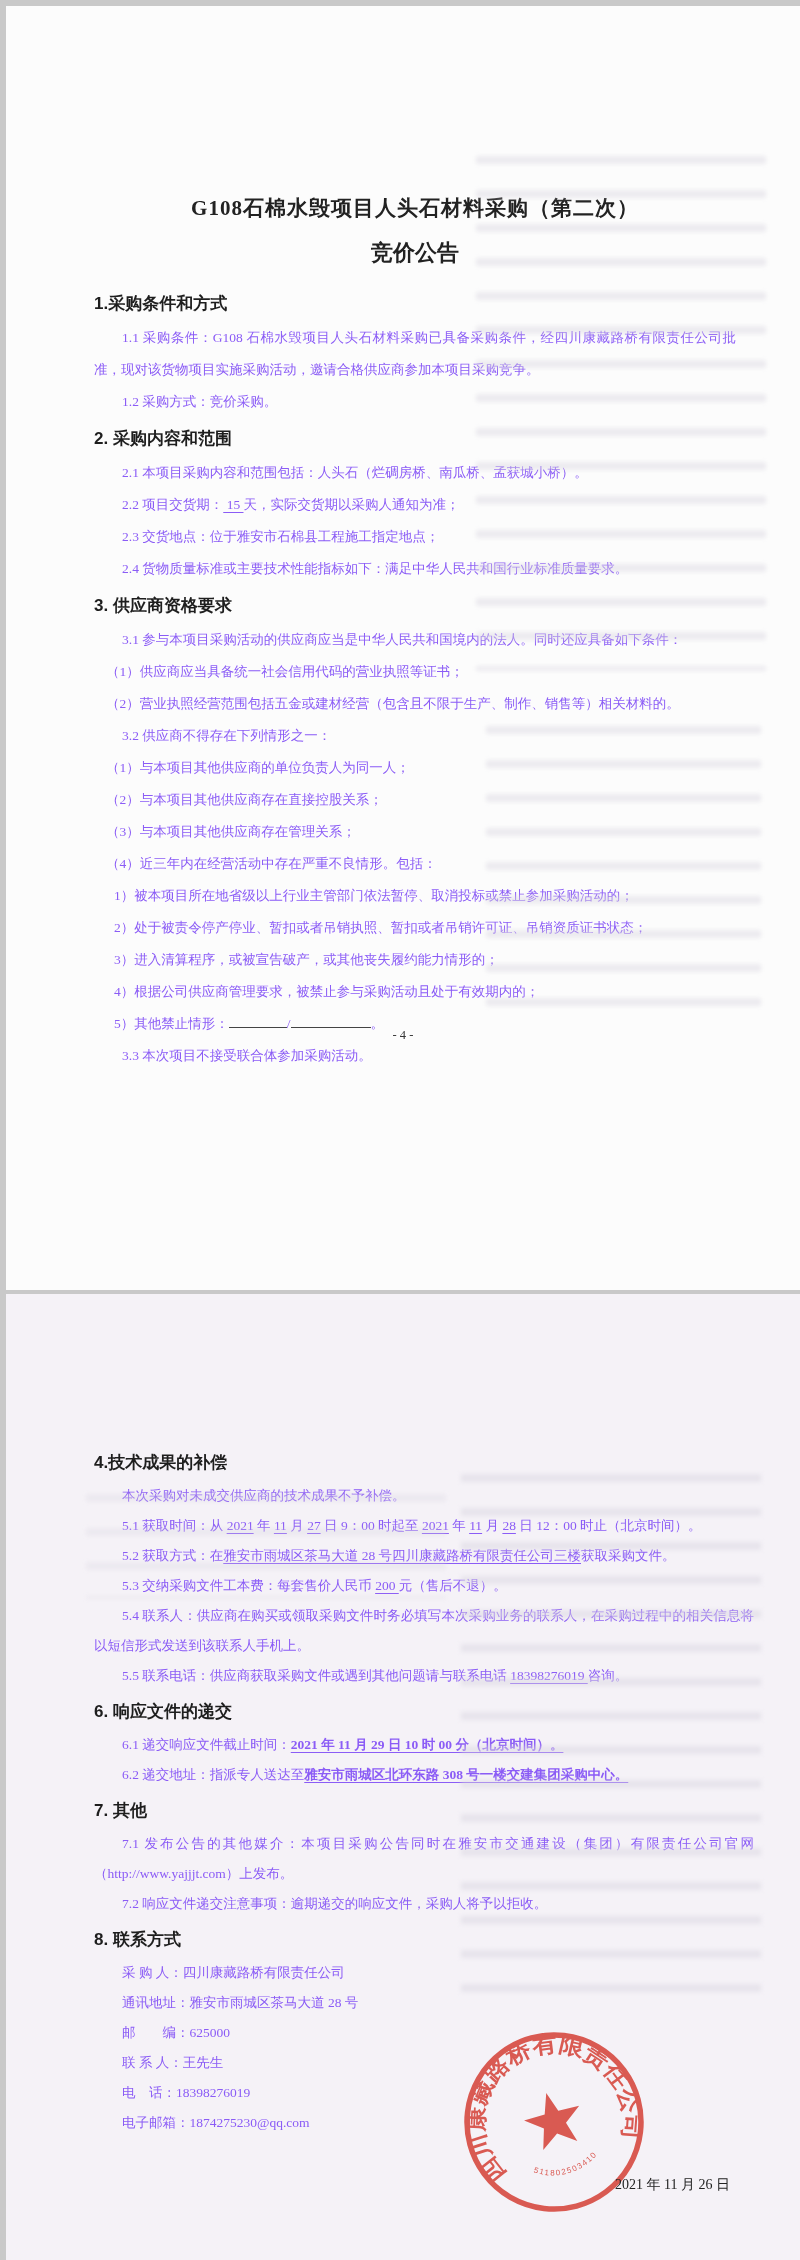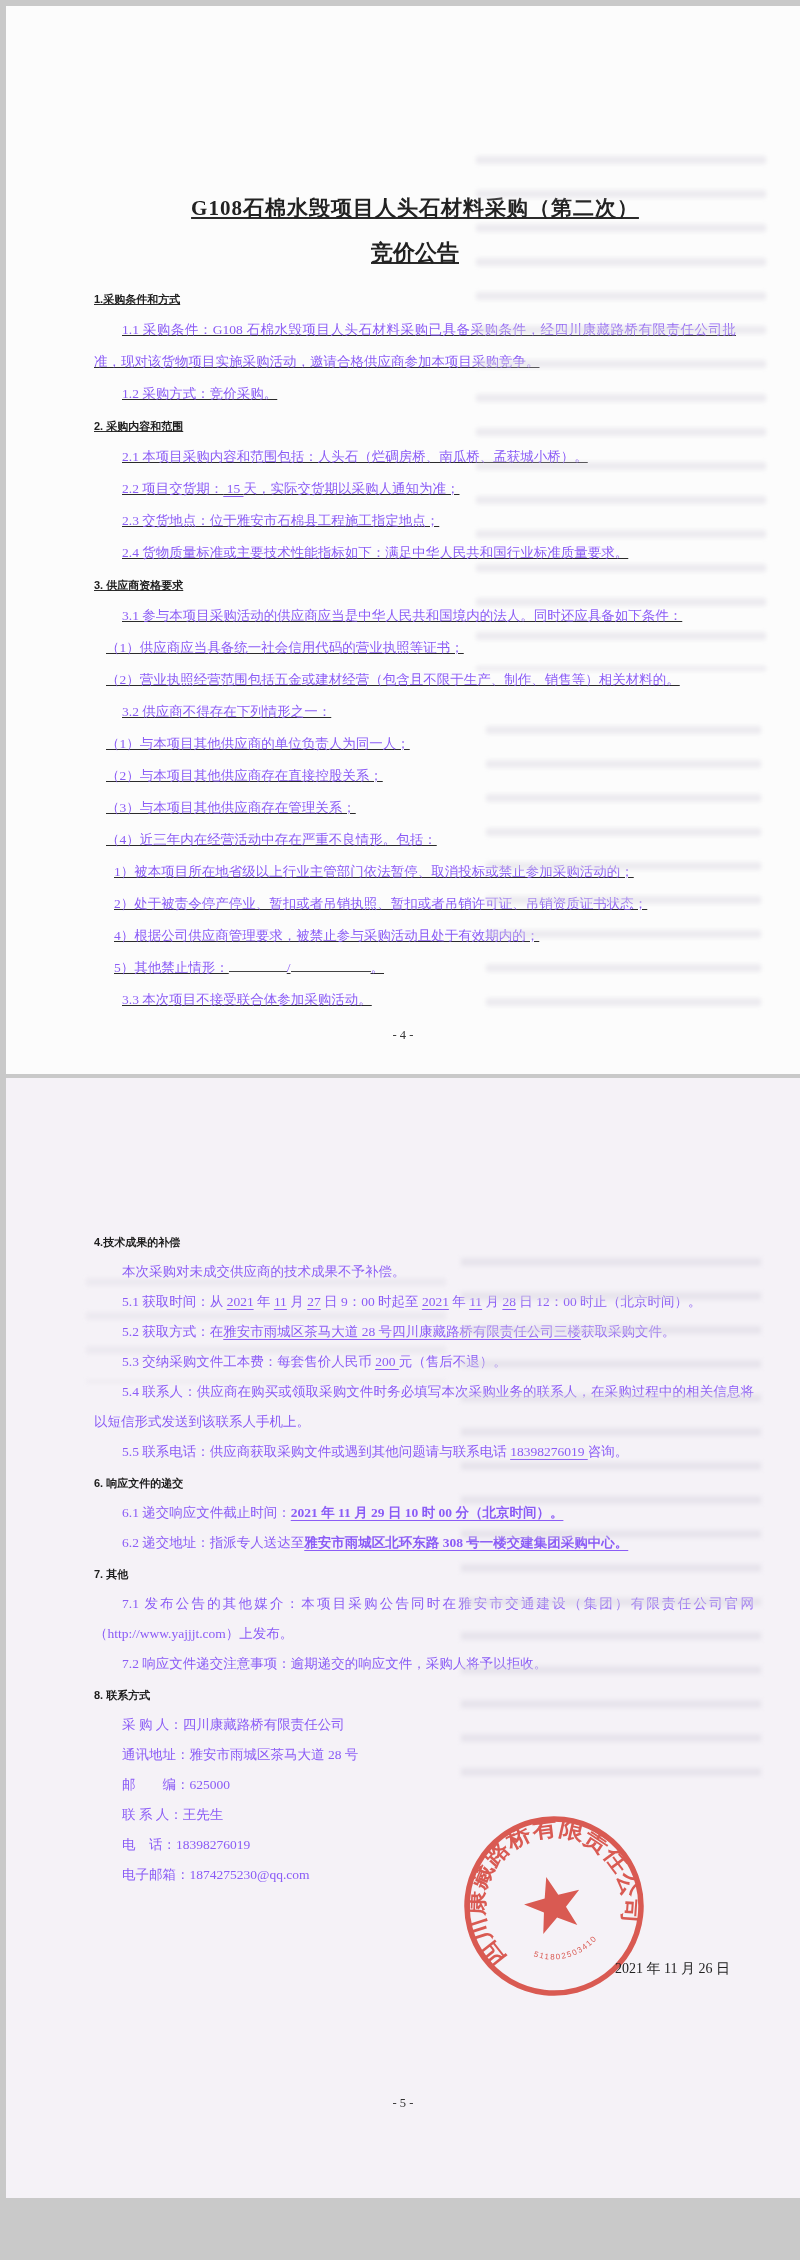--- a/index.html
+++ b/index.html
@@ -1,27 +1,27 @@
 <!DOCTYPE html>
 <html><head>
 <meta charset="utf-8">
 <style>
   html,body { margin:0; padding:0; }
   body {
     width:800px; height:2260px; background:#c9c9c9; overflow:hidden;
     font-family:"Liberation Serif","DejaVu Serif",serif; color:#2b2b2b;
   }
   .page { position:relative; margin-left:6px; width:794px; box-sizing:border-box; }
-  #page1 { background:#fcfcfc; height:1068px; margin-top:6px; padding:188px 64px 0 88px;text-decoration:underline; }
+  #page1 { background:#fcfcfc; height:1284px; margin-top:6px; padding:188px 64px 0 88px; }
   #page2 { background:#f5f2f7; height:1120px; margin-top:4px; padding:148px 46px 0 88px; }
 
   .doc-title { font-size:21px; font-weight:700; text-align:center; letter-spacing:1px; margin:0 0 16px 0; color:#222; }
   .doc-subtitle { font-size:22px; font-weight:700; text-align:center; margin:0 0 24px 0; color:#222; }
 
-  h2.sec { font-family:"Liberation Sans","DejaVu Sans",sans-serif; font-size:11px; font-weight:700;
+  h2.sec { font-family:"Liberation Sans","DejaVu Sans",sans-serif; font-size:17px; font-weight:700;
            margin:9px 0 7px 0; color:#1e1e1e; }
   p.ln { font-size:13.5px; line-height:32px; margin:0; text-align:justify; color:#8b5cf6; }
   #page2 p.ln { line-height:30px; }
   .ind2 { text-indent:28px; }
   .ind1 { text-indent:12px; }
   .ind15 { text-indent:20px; }
   .u { text-decoration:underline; text-underline-offset:3px; }
   .bu { font-weight:700; text-decoration:underline; text-underline-offset:3px; }
   .blankline { display:inline-block; border-bottom:1px solid #444; height:13px; vertical-align:baseline; }
   .bl1 { width:58px; } .bl2 { width:80px; }
@@ -67,20 +67,21 @@
   <p class="ln ind2">3.1 参与本项目采购活动的供应商应当是中华人民共和国境内的法人。同时还应具备如下条件：</p>
   <p class="ln ind1">（1）供应商应当具备统一社会信用代码的营业执照等证书；</p>
   <p class="ln ind1">（2）营业执照经营范围包括五金或建材经营（包含且不限于生产、制作、销售等）相关材料的。</p>
   <p class="ln ind2">3.2 供应商不得存在下列情形之一：</p>
   <p class="ln ind1">（1）与本项目其他供应商的单位负责人为同一人；</p>
   <p class="ln ind1">（2）与本项目其他供应商存在直接控股关系；</p>
   <p class="ln ind1">（3）与本项目其他供应商存在管理关系；</p>
   <p class="ln ind1">（4）近三年内在经营活动中存在严重不良情形。包括：</p>
   <p class="ln ind15">1）被本项目所在地省级以上行业主管部门依法暂停、取消投标或禁止参加采购活动的；</p>
   <p class="ln ind15">2）处于被责令停产停业、暂扣或者吊销执照、暂扣或者吊销许可证、吊销资质证书状态；</p>
+  <p class="ln ind15">3）进入清算程序，或被宣告破产，或其他丧失履约能力情形的；</p>
   <p class="ln ind15">4）根据公司供应商管理要求，被禁止参与采购活动且处于有效期内的；</p>
   <p class="ln ind15"><span>5）其他禁止情形：</span><span class="blankline bl1"></span><span>/</span><span class="blankline bl2"></span><span>。</span></p>
   <p class="ln ind2">3.3 本次项目不接受联合体参加采购活动。</p>
 
   <div class="page-number">- 4 -</div>
 </div>
 
 <div class="page" id="page2">
   <div class="ghost g3"></div>
   <div class="ghost g4"></div>

